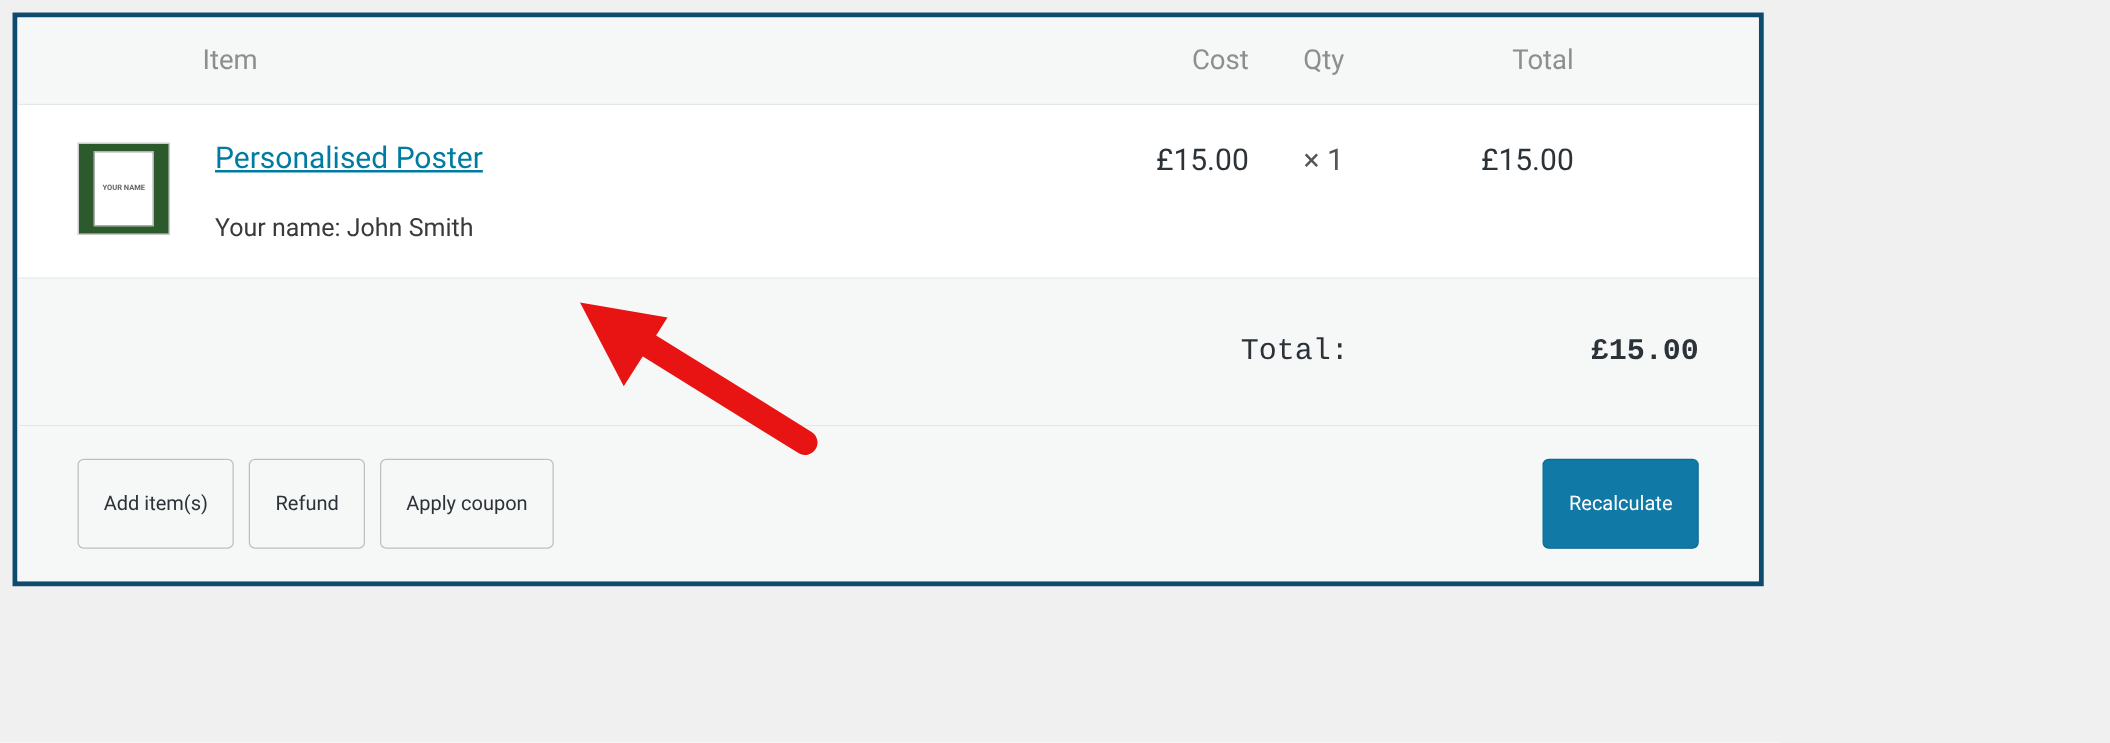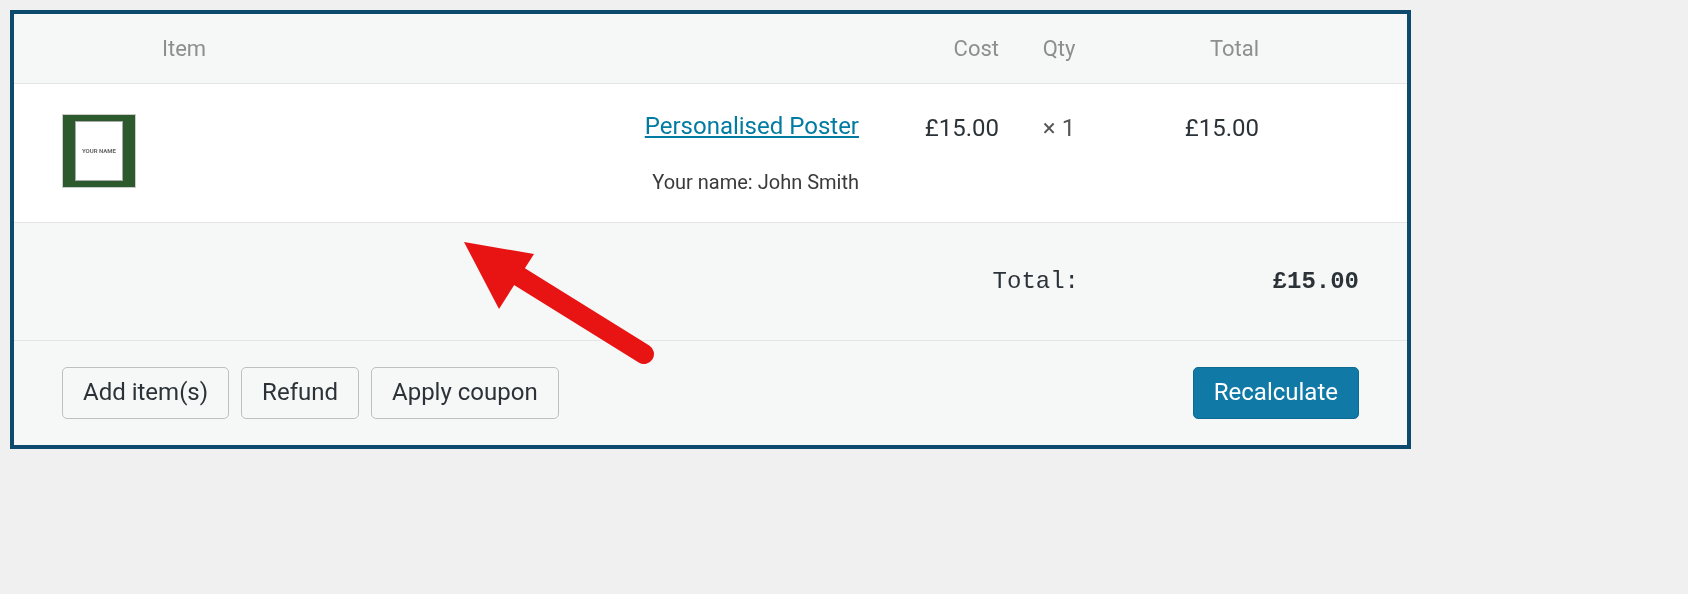--- a/index.html
+++ b/index.html
@@ -87,21 +87,20 @@
     .thumb-text {
       font-size: 6px;
       color: #666;
       text-align: center;
       line-height: 1.1;
       font-weight: 700;
     }
     .item-row .col-item {
       flex: 1 1 auto;
       padding-left: 10px;
-      text-align: right;
     }
     .item-name {
       color: #007ba1;
       text-decoration: underline;
       font-size: 24px;
       cursor: pointer;
       display: inline-block;
     }
     .item-meta {
       margin-top: 30px;
@@ -160,22 +159,22 @@
       display: flex;
       align-items: center;
     }
     .actions-left {
       flex: 1 1 auto;
       display: flex;
       gap: 12px;
     }
     .btn {
       font-family: inherit;
-      font-size: 24px;
-      padding: 8px 20px;
+      font-size: 16px;
+      padding: 24px 20px;
       border-radius: 5px;
       cursor: pointer;
       line-height: 1.4;
     }
     .btn-secondary {
       background: #f6f7f7;
       border: 1px solid #bfbfbf;
       color: #2c3338;
     }
     .btn-primary {

